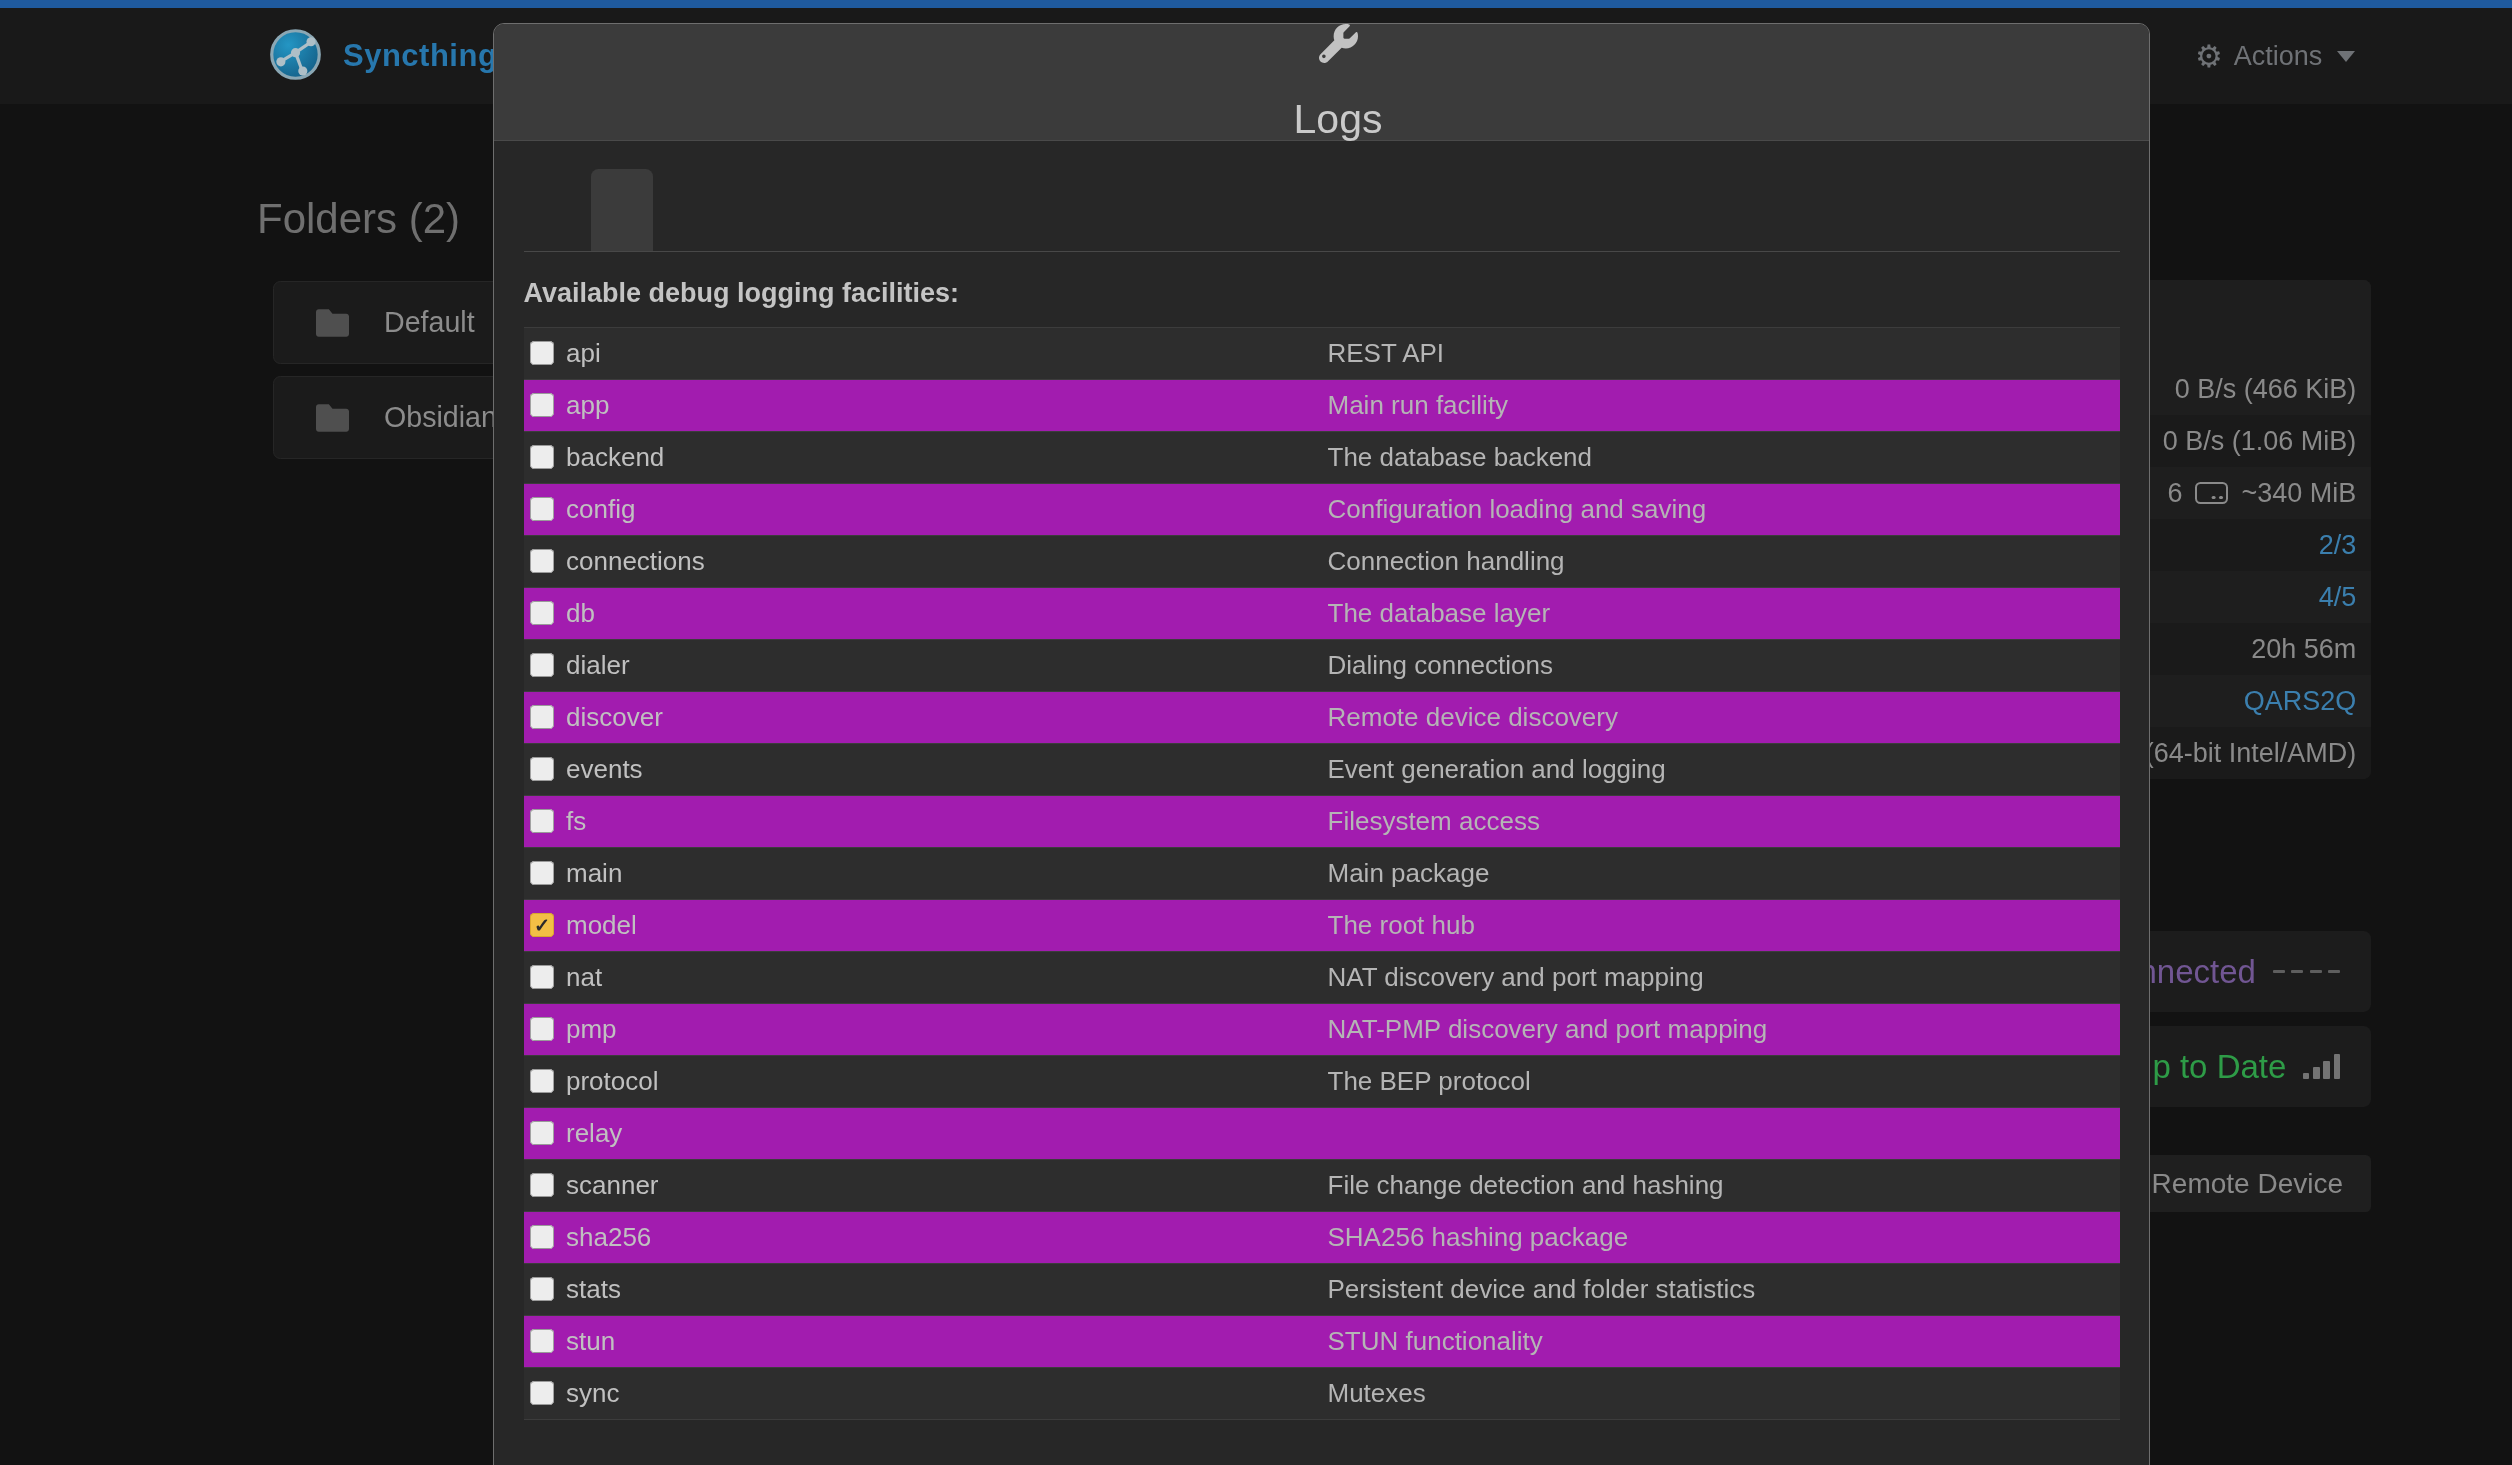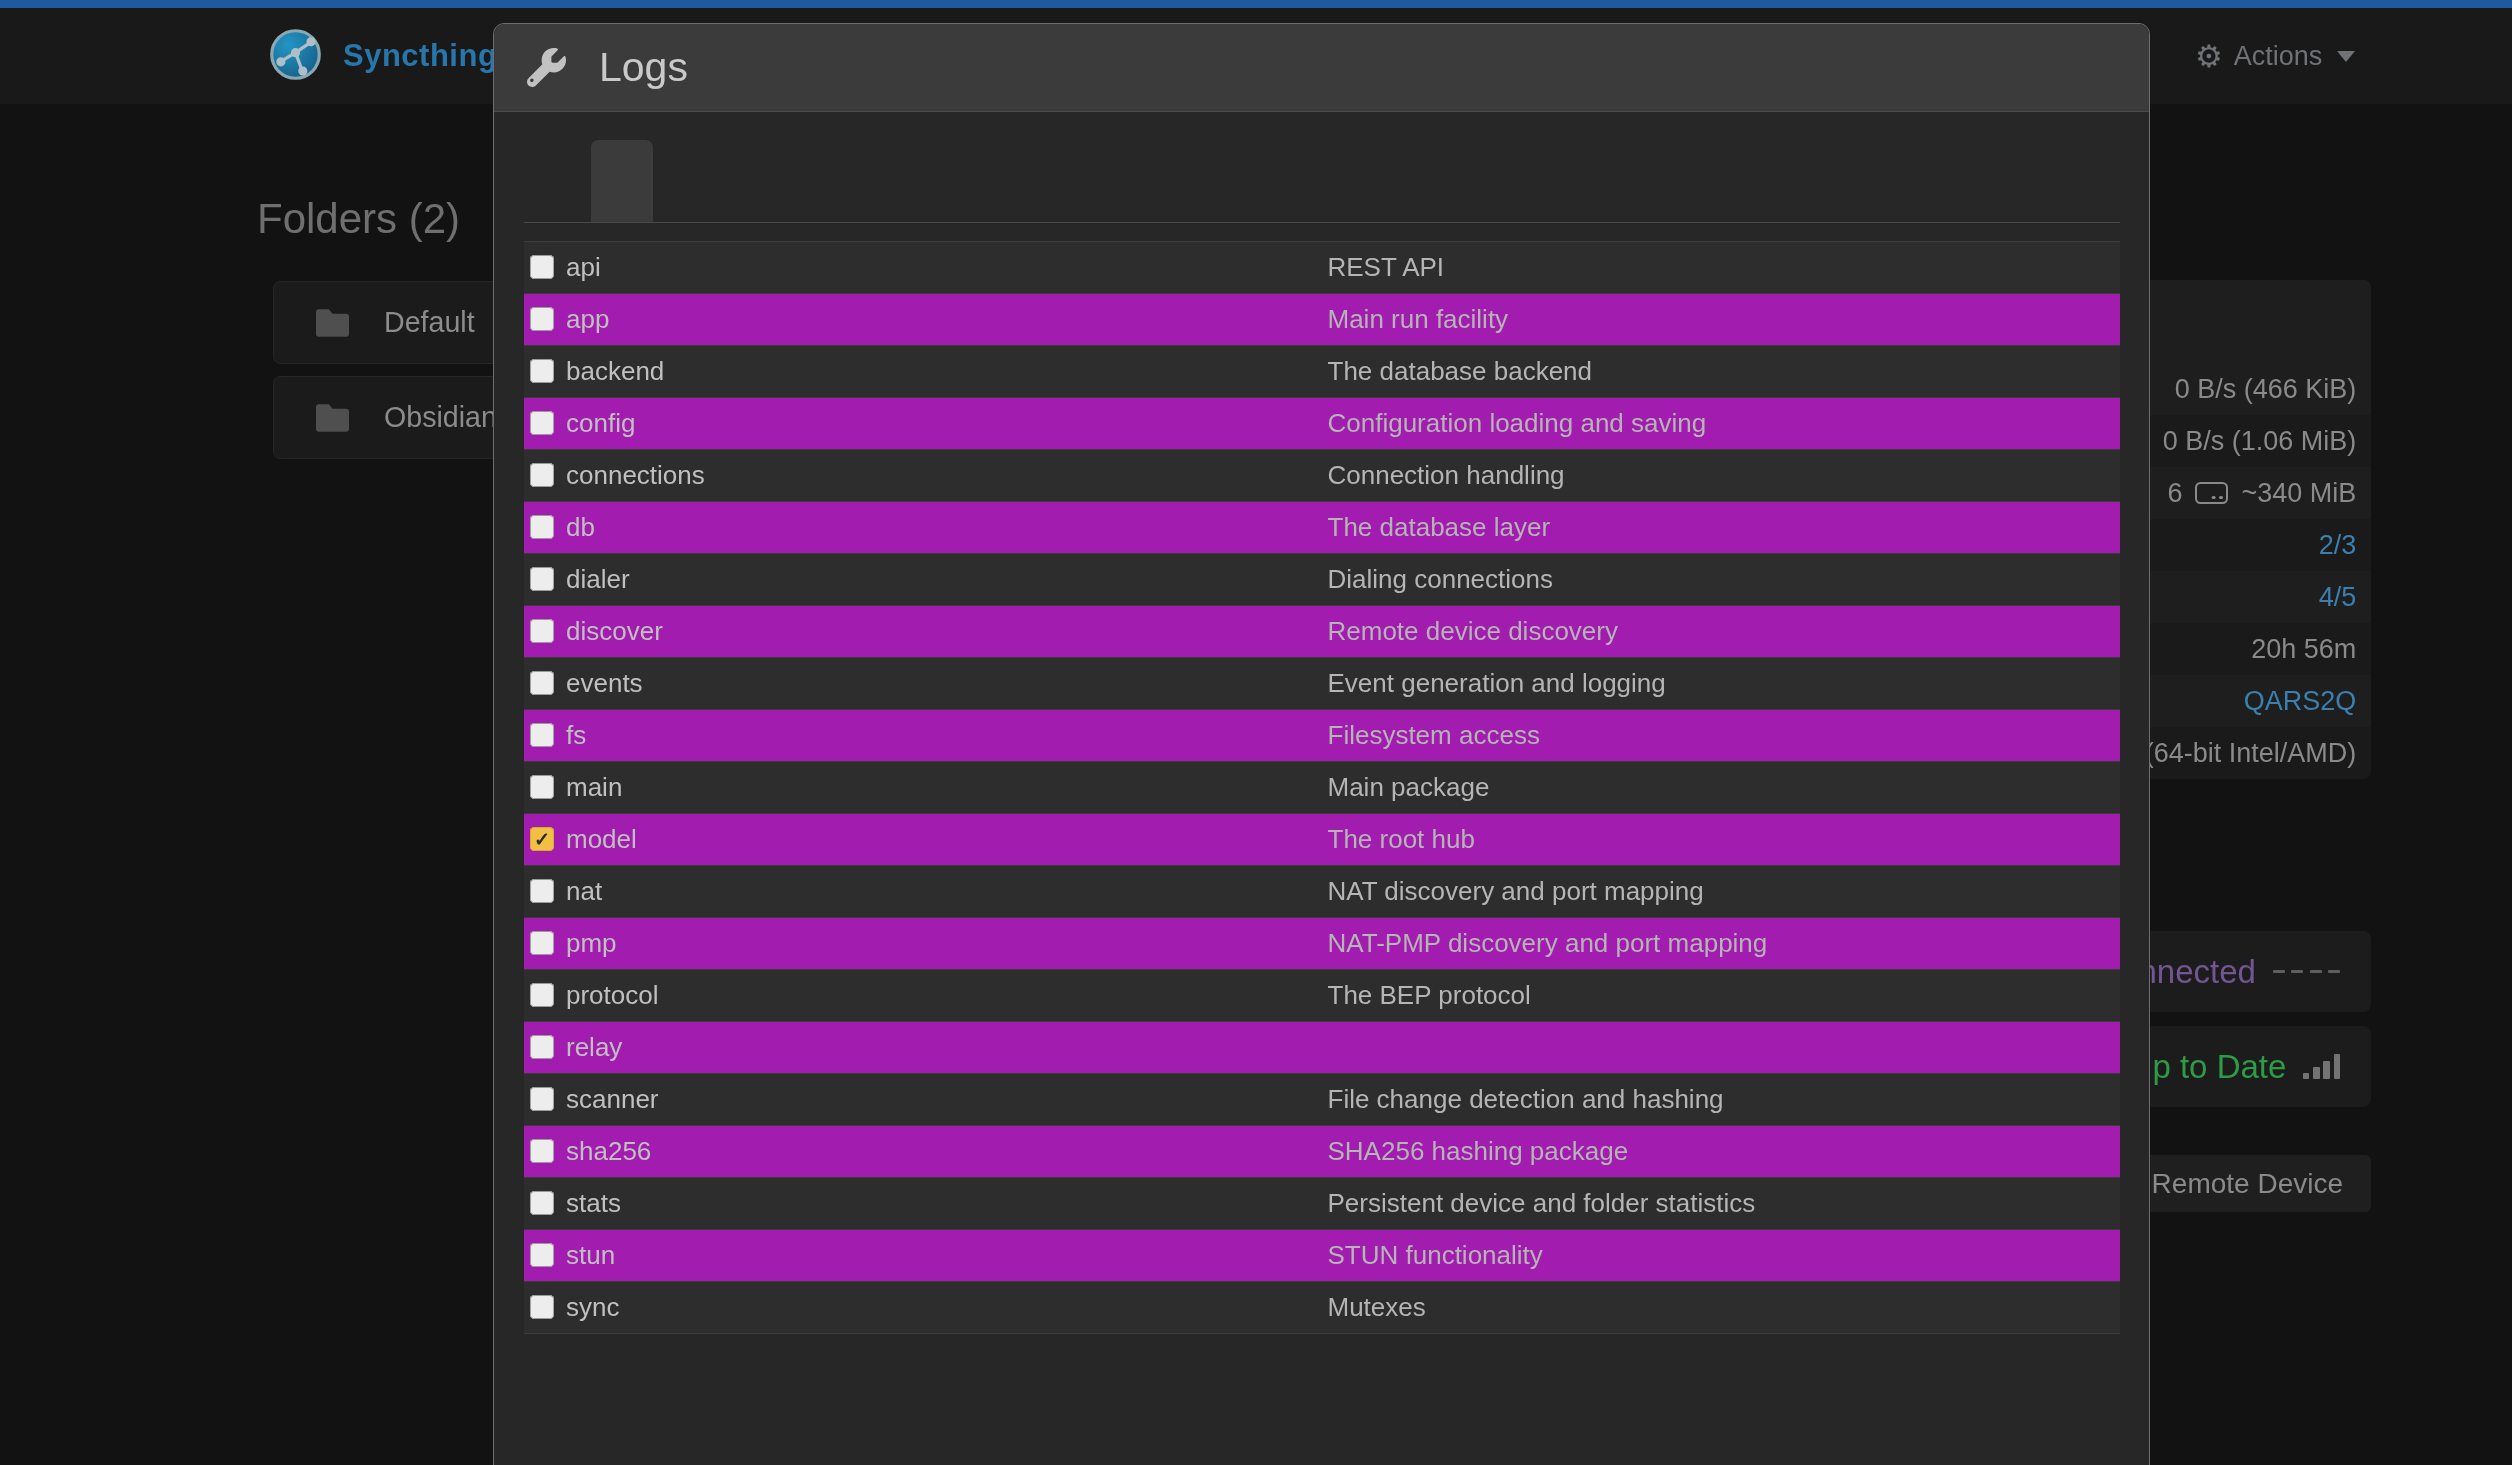--- a/index.html
+++ b/index.html
@@ -70,22 +70,22 @@
     color:#8a8a8a; font-size:28px; cursor:pointer;
   }
 
   
   .modal {
     position:absolute; left:493px; top:23px; width:1657px; height:1475px;
     background:#272727; border:0.9px solid #6e6e6e; border-radius:11px 11px 0 0;
     z-index:10; overflow:hidden;
   }
   .modal-header {
-    height:88px; background:#3b3b3b; border-bottom:0.9px solid #4a4a4a;
-    display:flex; align-items:center; padding-left:33px; gap:33px;
+    height:117px; background:#3b3b3b; border-bottom:0.9px solid #4a4a4a;
+    display:flex; align-items:center; padding-left:33px; gap:33px;flex-direction:column;
   }
   .modal-title { font-size:41px; color:#c9c9c9; }
   .wrench-icon svg { display:block; }
   .modal-body { padding:28px 29.5px 0 29.5px; }
 
   .tabs { display:flex; border-bottom:0.9px solid #484848; height:83px; align-items:stretch; }
   .tab {
     display:flex; align-items:center; padding:0 31px; font-size:28px;
     color:#3d9ddd; cursor:pointer; border-radius:7.4px 7.4px 0 0; margin-right:5.5px;
   }
@@ -237,20 +237,21 @@
           <path fill="#c2c2c2" d="M352 320c88.4 0 160-71.6 160-160c0-15.3-2.2-30.1-6.2-44.2c-3.1-10.8-16.4-13.2-24.3-5.3l-76.8 76.8c-3 3-7.1 4.7-11.3 4.7L336 192c-8.8 0-16-7.2-16-16l0-57.4c0-4.2 1.7-8.3 4.7-11.3l76.8-76.8c7.9-7.9 5.4-21.2-5.3-24.3C382.1 2.2 367.3 0 352 0C263.6 0 192 71.6 192 160c0 19.1 3.4 37.5 9.5 54.5L19.9 396.1C7.2 408.8 0 426.1 0 444.1C0 481.6 30.4 512 67.9 512c18 0 35.3-7.2 48-19.9L297.5 310.5c17 6.2 35.4 9.5 54.5 9.5zM88 424a24 24 0 1 1 -48 0 24 24 0 1 1 48 0z"></path>
         </svg>
     </span>
     <span class="modal-title">Logs</span>
   </div>
   <div class="modal-body">
     <div class="tabs" id="tabs-host">
         <div class="tab"></div>
         <div class="tab active"></div>
       </div>
+    <div class="fac-heading">Available debug logging facilities:</div>
     <div class="fac-table" id="fac-host">
         <div class="fac-row">
     <span class="cb"></span>
     <span class="fac-label">api</span>
     <span class="fac-desc">REST API</span>
   </div>
         <div class="fac-row">
     <span class="cb"></span>
     <span class="fac-label">app</span>
     <span class="fac-desc">Main run facility</span>

